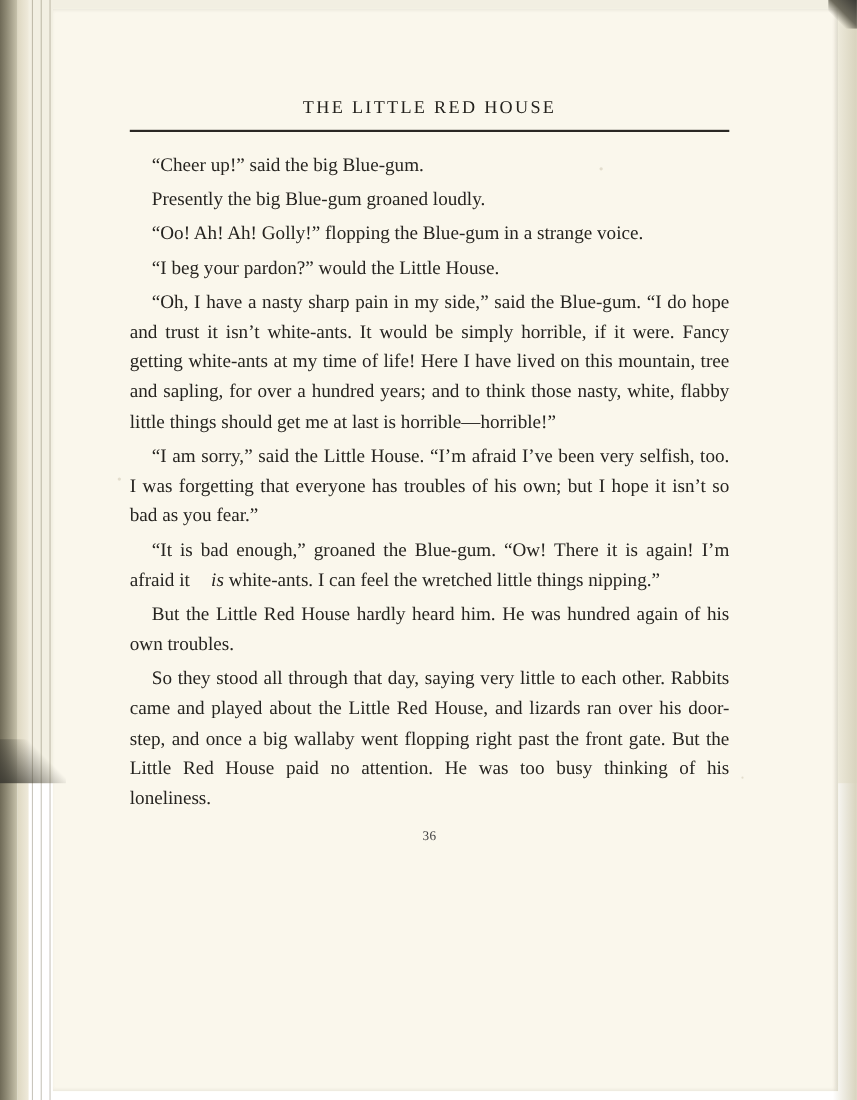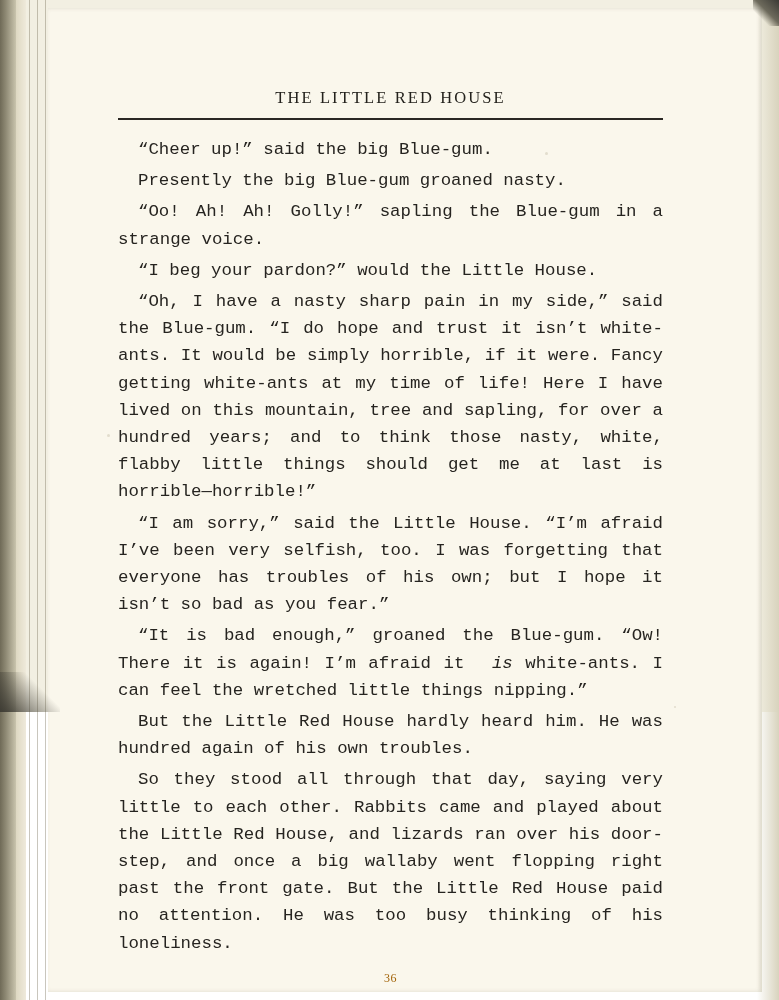--- a/index.html
+++ b/index.html
@@ -97,29 +97,29 @@
   }
 
   p.para {
     margin: 0 0 4px 0;
     font-size: 17.4px;
     line-height: 27.2px;
     color: #262420;
     text-align: justify;
     text-justify: inter-word;
     text-indent: 20px;
-    font-family: Liberation Mono, monospace;
+    font-family: Liberation Serif, serif;
   }
   p.para i { font-style: italic; margin-left: 15px; }
 
   .folio {
     margin-top: 14px;
     text-align: center;
     font-size: 12px;
-    color: #a16207;
+    color: #404040;
     letter-spacing: 0.5px;
   }
 
   
   .speck {
     position: absolute;
     background: #cfc9b4;
     border-radius: 50%;
     opacity: .55;
   }
@@ -144,22 +144,22 @@
   <div class="speck" style="left:545px;top:152px;width:3px;height:3px;"></div>
   <div class="speck" style="left:107px;top:434px;width:3px;height:3px;"></div>
   <div class="speck" style="left:674px;top:706px;width:2px;height:2px;"></div>
 
   <div class="page-body">
 
     <div class="running-head">THE LITTLE RED HOUSE</div>
     <div class="rule"></div>
 
     <p class="para">“Cheer up!” said the big Blue-gum.</p>
-    <p class="para">Presently the big Blue-gum groaned nasty.</p>
-    <p class="para">“Oo! Ah! Ah! Golly!” sapling the Blue-gum in a strange voice.</p>
+    <p class="para">Presently the big Blue-gum groaned loudly.</p>
+    <p class="para">“Oo! Ah! Ah! Golly!” flopping the Blue-gum in a strange voice.</p>
     <p class="para">“I beg your pardon?” would the Little House.</p>
     <p class="para">“Oh, I have a nasty sharp pain in my side,” said the Blue-gum. “I do hope and trust it isn’t white-ants. It would be simply horrible, if it were. Fancy getting white-ants at my time of life! Here I have lived on this mountain, tree and sapling, for over a hundred years; and to think those nasty, white, flabby little things should get me at last is horrible—horrible!”</p>
     <p class="para">“I am sorry,” said the Little House. “I’m afraid I’ve been very selfish, too. I was forgetting that everyone has troubles of his own; but I hope it isn’t so bad as you fear.”</p>
     <p class="para" id="para-italic">“It is bad enough,” groaned the Blue-gum. “Ow! There it is again! I’m afraid it <i>is</i> white-ants. I can feel the wretched little things nipping.”</p>
     <p class="para">But the Little Red House hardly heard him. He was hundred again of his own troubles.</p>
     <p class="para">So they stood all through that day, saying very little to each other. Rabbits came and played about the Little Red House, and lizards ran over his door-step, and once a big wallaby went flopping right past the front gate. But the Little Red House paid no attention. He was too busy thinking of his loneliness.</p>
 
     <div class="folio">36</div>
   </div>
 </div>

